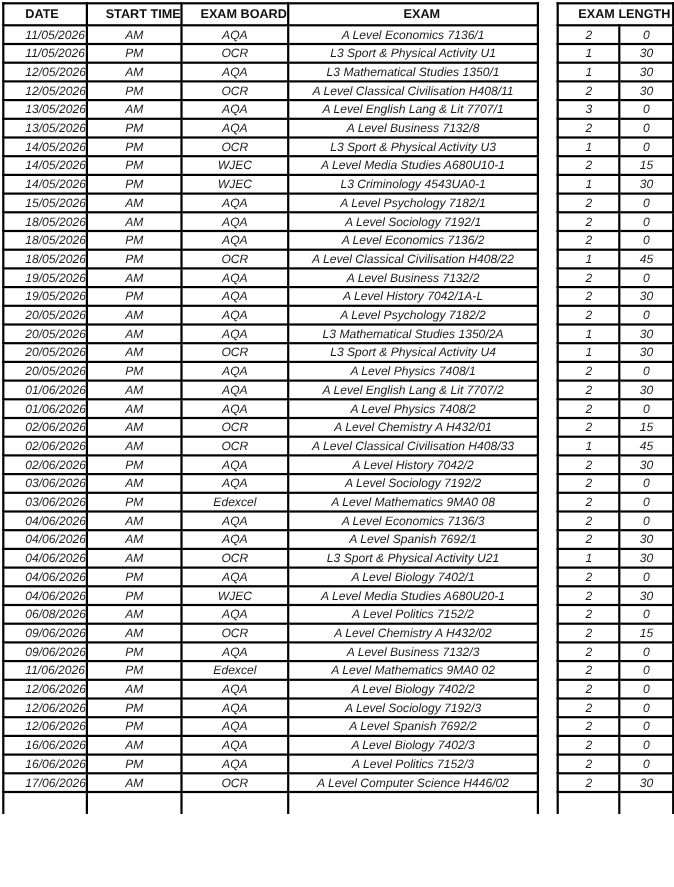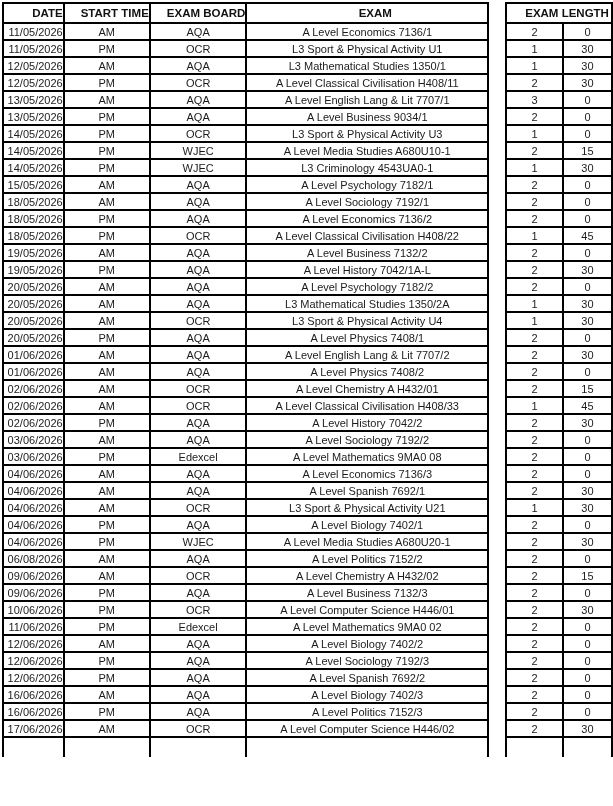--- a/index.html
+++ b/index.html
@@ -23,25 +23,25 @@
     padding: 0;
     margin: 0;
     font-size: 11px;
     color: #1b1b1b;
     text-align: center;
     vertical-align: middle;
     white-space: nowrap;
     overflow: hidden;
   }
   thead tr { height: 20px; }
-  tbody tr { height: 17px; }
+  tbody tr { height: 17px; font-style: italic; }
   thead th { font-weight: bold; font-size: 11.5px; color: #111111; padding-left: 16px; }
   th.c-date, td.c-date {
-    text-align: right;
-    padding-left: 3px;
+    text-align: left;
+    padding-left: 19px;
   }
   td.spacer, th.spacer {
     border: none;
     background: #ffffff;
   }
   tr.partial td { border-bottom: none; }
 </style>
 </head>
 <body>
 
@@ -108,21 +108,21 @@
     <td>AQA</td>
     <td>A Level English Lang &amp; Lit 7707/1</td>
     <td class="spacer"></td>
     <td>3</td>
     <td>0</td>
   </tr>
       <tr>
     <td class="c-date">13/05/2026</td>
     <td>PM</td>
     <td>AQA</td>
-    <td>A Level Business 9034/1</td>
+    <td>A Level Business 7132/8</td>
     <td class="spacer"></td>
     <td>2</td>
     <td>0</td>
   </tr>
       <tr>
     <td class="c-date">14/05/2026</td>
     <td>PM</td>
     <td>OCR</td>
     <td>L3 Sport &amp; Physical Activity U3</td>
     <td class="spacer"></td>
@@ -364,29 +364,20 @@
     <td>15</td>
   </tr>
       <tr>
     <td class="c-date">09/06/2026</td>
     <td>PM</td>
     <td>AQA</td>
     <td>A Level Business 7132/3</td>
     <td class="spacer"></td>
     <td>2</td>
     <td>0</td>
-  </tr>
-      <tr>
-    <td class="c-date">10/06/2026</td>
-    <td>PM</td>
-    <td>OCR</td>
-    <td>A Level Computer Science H446/01</td>
-    <td class="spacer"></td>
-    <td>2</td>
-    <td>30</td>
   </tr>
       <tr>
     <td class="c-date">11/06/2026</td>
     <td>PM</td>
     <td>Edexcel</td>
     <td>A Level Mathematics 9MA0 02</td>
     <td class="spacer"></td>
     <td>2</td>
     <td>0</td>
   </tr>

